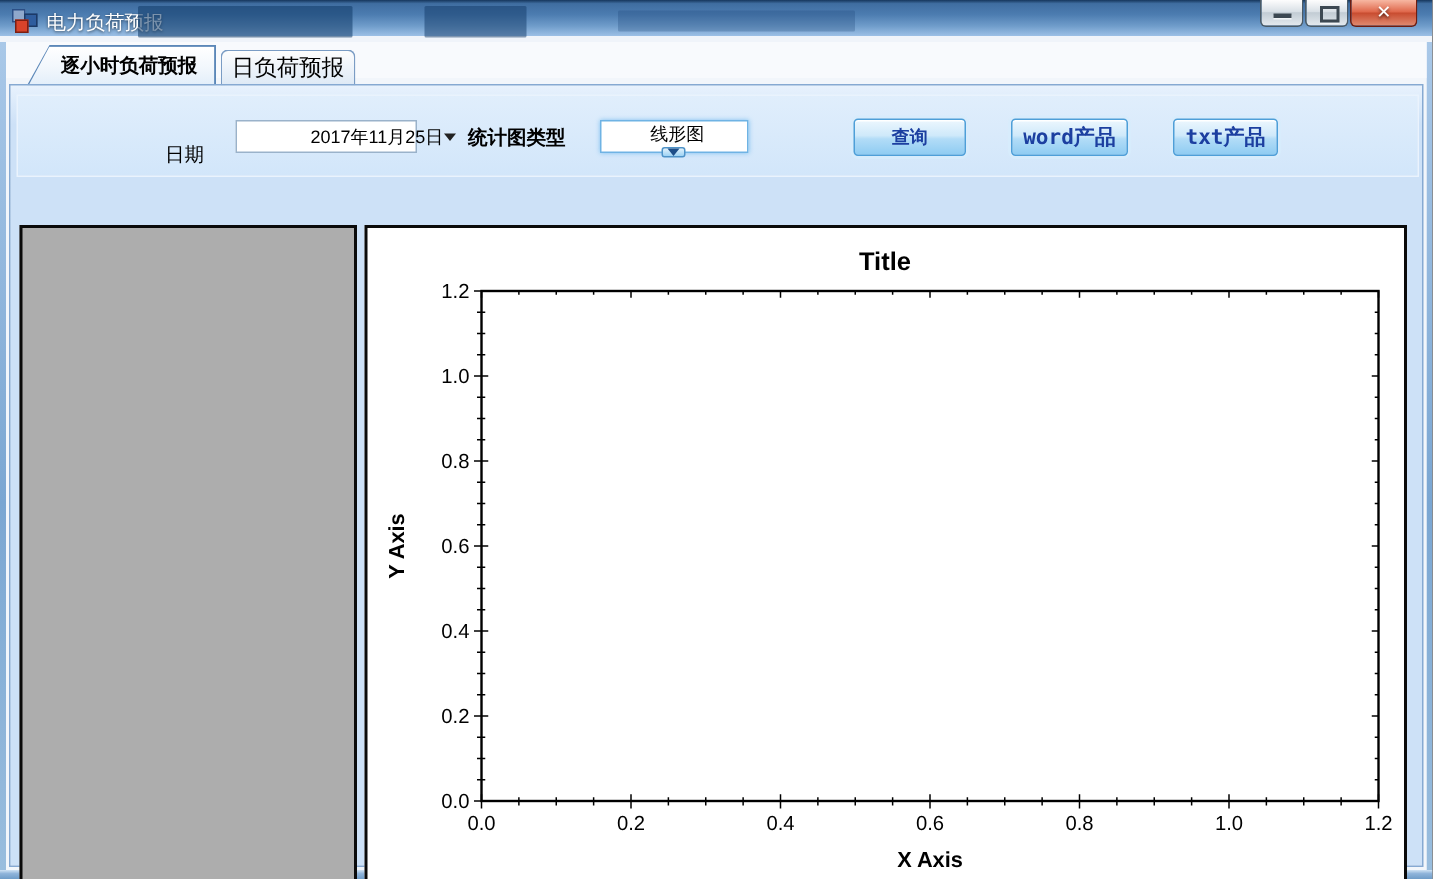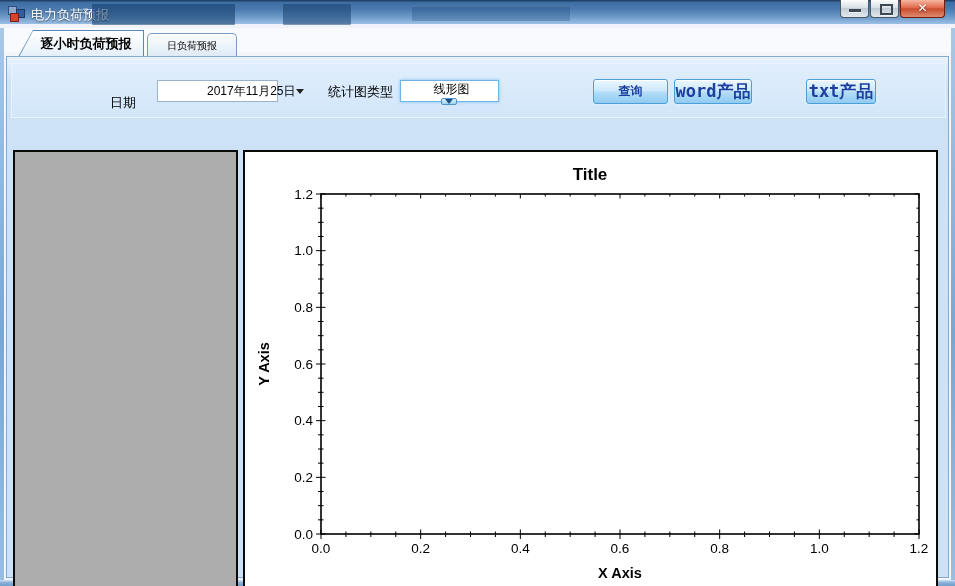--- a/index.html
+++ b/index.html
@@ -41,21 +41,21 @@
   .tab-sel-outer{position:absolute;left:14px;top:2px;width:126px;height:27px;background:#5b87b8;
     clip-path:polygon(15px 0,100% 0,100% 100%,0 100%);cursor:default;}
   .tab-sel-inner{position:absolute;left:1px;right:1px;top:1px;bottom:0;
     background:linear-gradient(180deg,#ffffff 0%,#f0f6fc 60%,#e2eefa 100%);
     clip-path:polygon(14px 0,100% 0,100% 100%,0 100%);
     display:flex;align-items:center;justify-content:center;padding-left:10px;box-sizing:border-box;
     font-size:13px;font-weight:bold;color:#000;}
   .tab-unsel{position:absolute;left:143px;top:5px;width:90px;height:24px;
     border:1px solid #7a9cc4;border-bottom:none;border-radius:5px 5px 0 0;
     background:linear-gradient(180deg,#fdfdfd 0%,#eaf1f9 60%,#dde9f5 100%);
-    display:flex;align-items:center;justify-content:center;font-size:10px;color:#000;cursor:default;box-sizing:border-box;}
+    display:flex;align-items:center;justify-content:center;font-size:15px;color:#000;cursor:default;box-sizing:border-box;}
   .tabpage{position:absolute;left:2px;right:2px;top:28px;bottom:2px;border:1px solid #86a9d2;
     background:linear-gradient(180deg,#e8f2fd 0%,#cde1f7 26px,#cde1f7 100%);box-sizing:border-box;}
   
   .toolbar{position:absolute;left:4px;top:6px;width:935px;height:55px;border:1px solid #eaf3fd;
     background:linear-gradient(180deg,#e0eefc 0%,#d2e6fa 100%);box-sizing:border-box;}
   .tb-label{position:absolute;font-size:13px;color:#000;white-space:nowrap;}
   .datepicker{position:absolute;left:145px;top:16px;width:121px;height:22px;background:#fff;
     border:1px solid #9ab2ca;box-sizing:border-box;display:flex;align-items:center;cursor:default;padding-left:44px;}
   .datepicker .dp-text{flex:1;font-size:12px;padding-left:5px;color:#000;white-space:nowrap;}
   .dp-arrow{width:16px;display:flex;align-items:center;justify-content:center;}
@@ -66,21 +66,21 @@
   .combo .cb-text{flex:1;font-size:12px;padding-left:4px;color:#000;white-space:nowrap;}
   .cb-btn{width:16px;height:18px;margin-right:1px;border:1px solid #4f93c8;border-radius:2px;
     background:linear-gradient(180deg,#e2f2fc 0%,#bfe2f8 50%,#9ed3f4 100%);
     display:flex;align-items:center;justify-content:center;box-sizing:border-box;}
   .tri-down-blue{width:0;height:0;border-left:4px solid transparent;border-right:4px solid transparent;border-top:5px solid #1d4e89;}
   .tb-btn{position:absolute;top:15px;height:25px;border:1px solid #4e9fd8;border-radius:3px;
     background:linear-gradient(180deg,#ecf7fe 0%,#cfe9fa 45%,#b2dcf7 55%,#8fccf2 100%);
     box-shadow:0 0 0 2px rgba(215,236,252,.9), inset 0 1px 0 #ffffff;
     color:#1c3fa0;font-size:12px;font-weight:bold;display:flex;align-items:center;justify-content:center;
     box-sizing:border-box;cursor:default;font-family:"Liberation Sans","DejaVu Sans",sans-serif;}
-  .tb-btn.mono{font-family:"DejaVu Sans Mono","Liberation Mono",monospace;font-size:17px;}
+  .tb-btn.mono{font-family:"DejaVu Sans Mono","Liberation Mono",monospace;font-size:14px;}
   
   .panel-gray{position:absolute;left:6px;top:93px;width:225px;height:451px;background:#adadad;
     border:2px solid #0a0a0a;box-sizing:border-box;}
   .panel-chart{position:absolute;left:236px;top:93px;width:695px;height:451px;background:#ffffff;
     border:2px solid #0a0a0a;box-sizing:border-box;}
   .panel-chart svg{display:block;}
 </style>
 </head>
 <body>
 
@@ -121,30 +121,30 @@
     <div class="tabpage">
 
       <div class="toolbar">
         <div class="tb-label" style="left:98px;top:30px;">日期</div>
         <div class="datepicker">
           <div class="dp-text">2017年11月25日</div>
           <div class="dp-arrow">
               <div class="tri-down-black"></div>
             </div>
         </div>
-        <div class="tb-label" style="left:316px;top:19px;">统计图类型</div>
+        <div class="tb-label" style="left:300px;top:19px;font-weight:bold;">统计图类型</div>
         <div class="combo">
           <div class="cb-text">线形图</div>
           <div class="cb-btn">
               <div class="tri-down-blue"></div>
             </div>
         </div>
-        <div class="tb-btn" style="left:557px;width:75px;margin-left:24px;">查询</div>
+        <div class="tb-btn" style="left:557px;width:75px;">查询</div>
         <div class="tb-btn mono" style="left:662px;width:78px;">word产品</div>
-        <div class="tb-btn mono" style="left:770px;width:70px;margin-left:24px;">txt产品</div>
+        <div class="tb-btn mono" style="left:770px;width:70px;">txt产品</div>
       </div>
 
       <div class="panel-gray"></div>
 
       <div class="panel-chart">
         <svg id="chart-svg" width="691" height="447" viewBox="0 0 691 447">
             <rect x="76" y="42" width="598" height="340" fill="none" stroke="#000000" stroke-width="1.6"></rect>
             <line x1="76" y1="377.5" x2="76" y2="387" stroke="#000000" stroke-width="1"></line>
             <line x1="76" y1="42" x2="76" y2="46.5" stroke="#000000" stroke-width="1"></line>
             <line x1="100.91666666666667" y1="379.5" x2="100.91666666666667" y2="385" stroke="#000000" stroke-width="1"></line>

